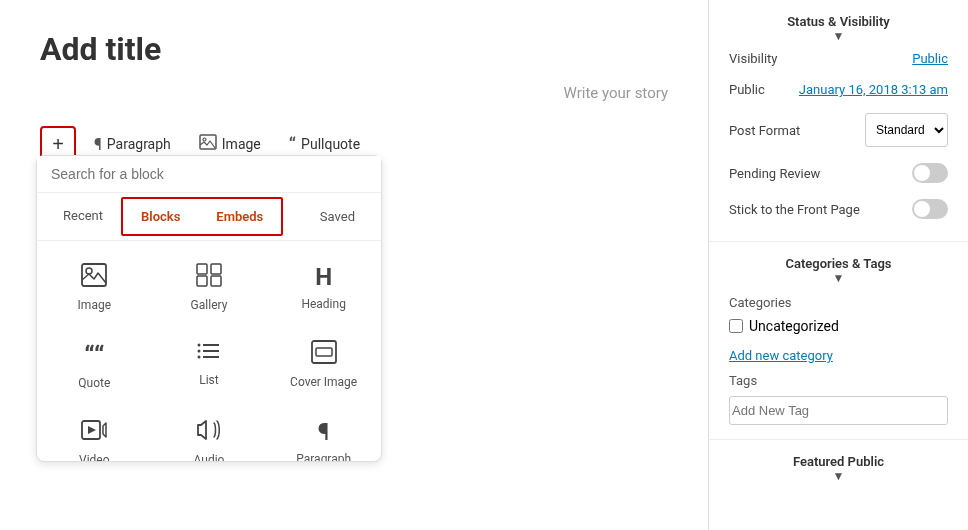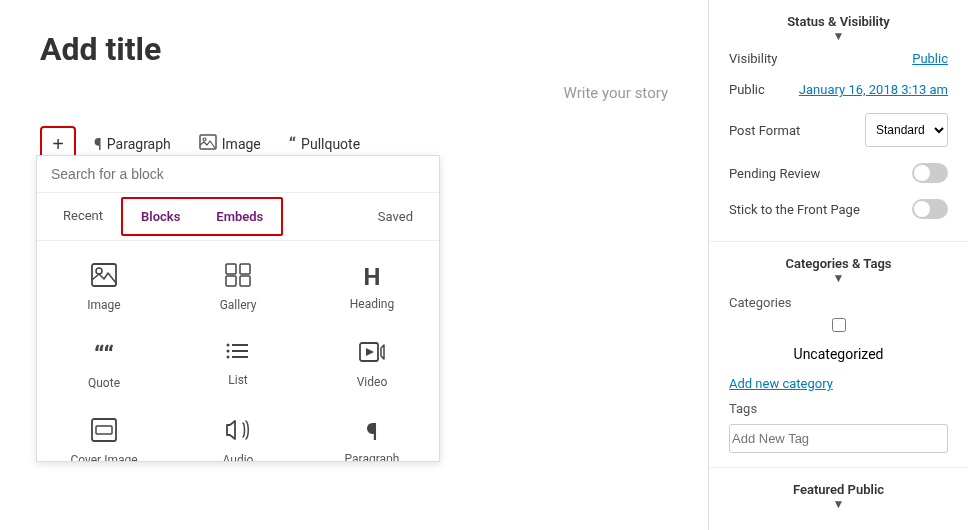--- a/index.html
+++ b/index.html
@@ -71,24 +71,24 @@
     .toolbar-icon {
       font-size: 16px;
       color: #555;
     }
 
     
     .block-inserter {
       position: absolute;
       top: 155px;
       left: 36px;
-      width: 404px;
+      width: 346px;
       background: #fff;
       border: 1px solid #ddd;
-      border-radius: 0;
+      border-radius: 8px;
       box-shadow: 0 2px 8px rgba(0,0,0,0.12);
       z-index: 10;
     }
 
     .search-box {
       width: 100%;
       padding: 10px 14px;
       border: none;
       border-bottom: 1px solid #eee;
       font-size: 14px;
@@ -99,21 +99,21 @@
     .tab-item {
       padding: 10px 18px;
       cursor: pointer;
       font-size: 13px;
       color: #555;
       border-bottom: 2px solid transparent;
     }
 
     .tab-item.active {
       font-weight: 600;
-      color: #701a75;
+      color: #c2410c;
       border-bottom: 2px solid transparent;
     }
 
     .tabs-bordered {
       border: 2px solid #cc0000;
       border-radius: 2px;
       display: flex;
     }
 
     .tabs-bordered .tab-item {
@@ -259,23 +259,22 @@
 
     .section-label {
       font-size: 13px;
       color: #555;
       margin-bottom: 8px;
     }
 
     .checkbox-row {
       display: flex;
       align-items: center;
-      gap: 14px;
+      gap: 6px;
       margin-bottom: 14px;
-      flex-direction: column;
     }
 
     .checkbox-row input[type="checkbox"] {
       width: 14px;
       height: 14px;
     }
 
     .add-link {
       color: #007cba;
       text-decoration: underline;
@@ -387,36 +386,36 @@
               <circle cx="2" cy="11" r="1.5" fill="#444"></circle>
               <circle cx="2" cy="17" r="1.5" fill="#444"></circle>
             </svg>
         </span>
         <span class="block-label">List</span>
       </div>
 
       <div class="block-grid-item">
         <span class="block-icon">
           <svg width="26" height="24" viewBox="0 0 26 24" fill="none">
+              <rect x="1" y="1" width="24" height="22" rx="2" stroke="#444" stroke-width="1.8"></rect>
+              <rect x="5" y="8" width="16" height="8" rx="1" stroke="#444" stroke-width="1.5"></rect>
+            </svg>
+        </span>
+        <span class="block-label">Cover Image</span>
+      </div>
+
+      <div class="block-grid-item">
+        <span class="block-icon">
+          <svg width="26" height="24" viewBox="0 0 26 24" fill="none">
               <rect x="1" y="3" width="18" height="18" rx="2" stroke="#444" stroke-width="1.8"></rect>
               <path d="M22 8l3-3v14l-3-3V8z" stroke="#444" stroke-width="1.5" stroke-linejoin="round"></path>
               <polygon points="7,8 7,16 15,12" fill="#444"></polygon>
             </svg>
         </span>
         <span class="block-label">Video</span>
-      </div>
-
-      <div class="block-grid-item">
-        <span class="block-icon">
-          <svg width="26" height="24" viewBox="0 0 26 24" fill="none">
-              <rect x="1" y="1" width="24" height="22" rx="2" stroke="#444" stroke-width="1.8"></rect>
-              <rect x="5" y="8" width="16" height="8" rx="1" stroke="#444" stroke-width="1.5"></rect>
-            </svg>
-        </span>
-        <span class="block-label">Cover Image</span>
       </div>
 
       <div class="block-grid-item">
         <span class="block-icon">
           <svg width="24" height="24" viewBox="0 0 24 24" fill="none">
               <path d="M9 3l-5 4H1v10h3l5 4V3z" stroke="#444" stroke-width="1.8" stroke-linejoin="round"></path>
               <path d="M17 5c2 2 2 12 0 14M20 3c3 3 3 15 0 18" stroke="#444" stroke-width="1.5" stroke-linecap="round"></path>
             </svg>
         </span>
         <span class="block-label">Audio</span>

